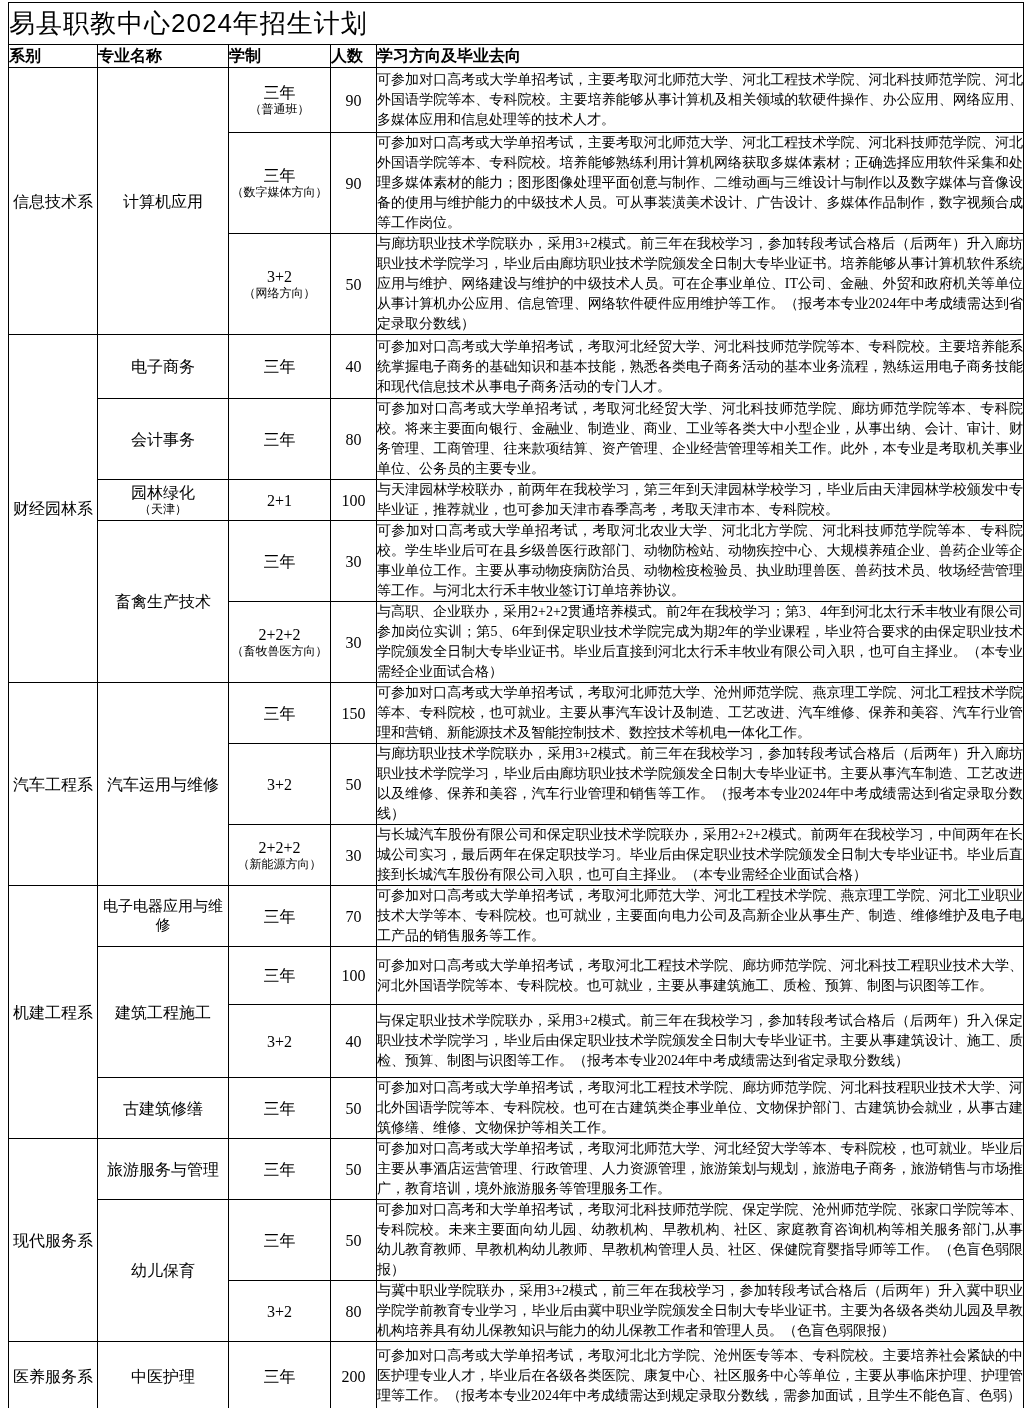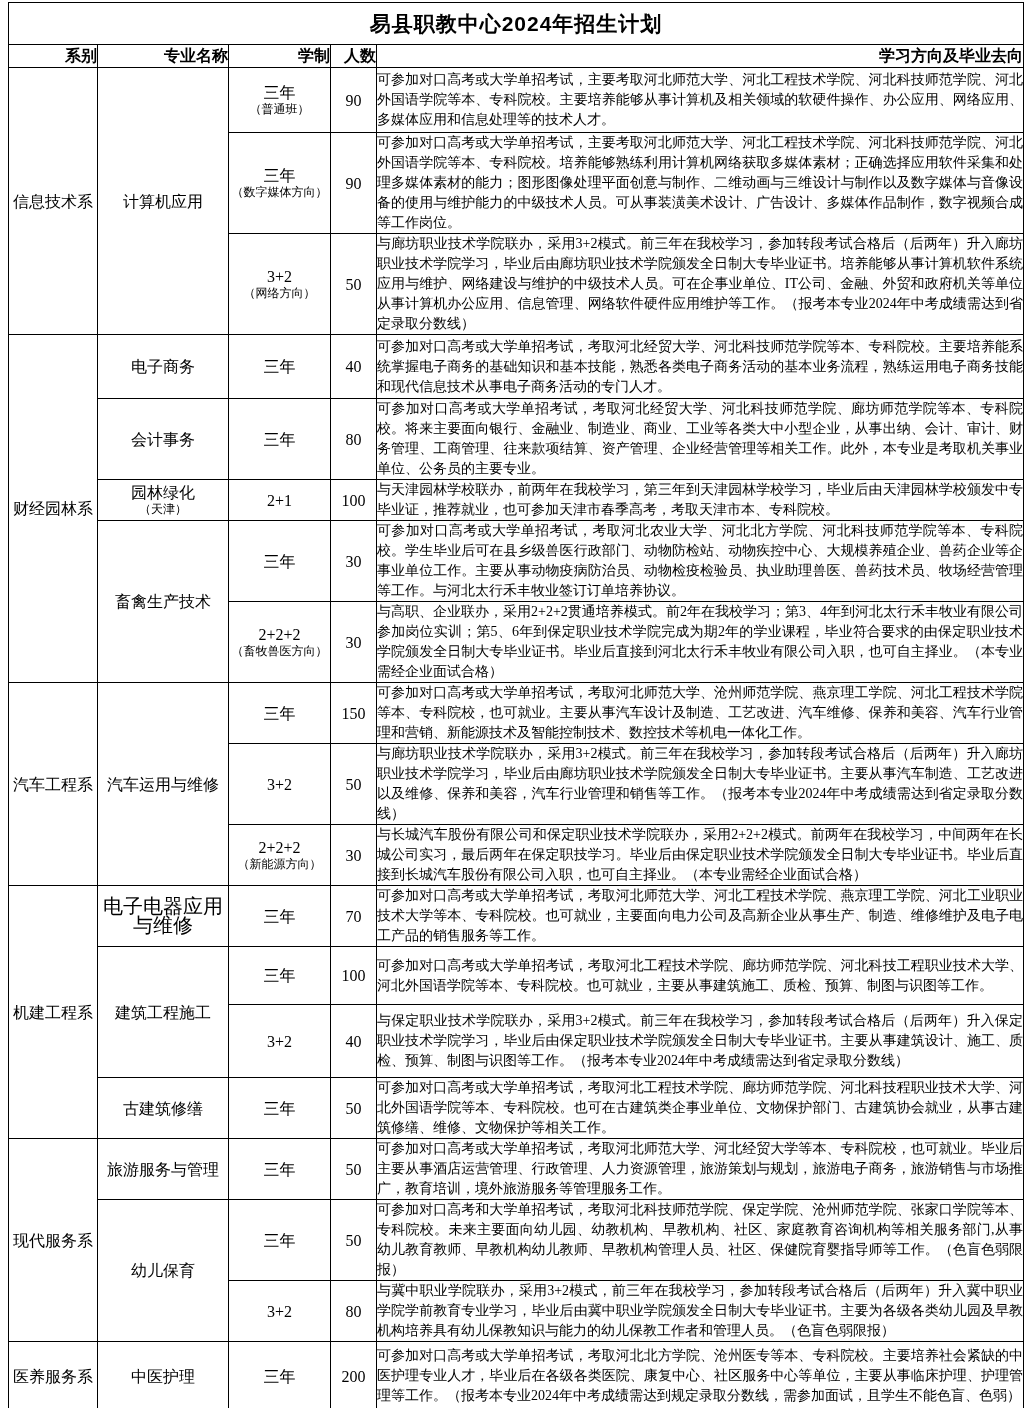--- a/index.html
+++ b/index.html
@@ -20,32 +20,32 @@
     width: 1015px;
   }
   table.plan td, table.plan th {
     border: 1px solid #000;
     padding: 0;
     vertical-align: middle;
     overflow: hidden;
   }
   td.title-cell {
     height: 41px;
-    text-align: center;
+    text-align: left;
     font-family: "Liberation Sans", sans-serif;
-    font-weight: bold;
-    font-size: 21px;
+    font-weight: normal;
+    font-size: 26px;
     letter-spacing: 1px;
   }
   tr.head th {
     height: 22px;
     font-family: "Liberation Sans", sans-serif;
     font-weight: bold;
     font-size: 16px;
-    text-align: right;
+    text-align: left;
   }
   td.c {
     text-align: center;
     font-size: 16px;
     line-height: 19px;
   }
   td.c .sub {
     display: block;
     font-size: 12px;
     line-height: 15px;
@@ -155,21 +155,21 @@
       <td class="desc">与廊坊职业技术学院联办，采用3+2模式。前三年在我校学习，参加转段考试合格后（后两年）升入廊坊职业技术学院学习，毕业后由廊坊职业技术学院颁发全日制大专毕业证书。主要从事汽车制造、工艺改进以及维修、保养和美容，汽车行业管理和销售等工作。（报考本专业2024年中考成绩需达到省定录取分数线）</td>
     </tr>
     <tr style="height:57px">
       <td class="c"><span>2+2+2</span><span class="sub">（新能源方向）</span></td>
       <td class="c">30</td>
       <td class="desc">与长城汽车股份有限公司和保定职业技术学院联办，采用2+2+2模式。前两年在我校学习，中间两年在长城公司实习，最后两年在保定职技学习。毕业后由保定职业技术学院颁发全日制大专毕业证书。毕业后直接到长城汽车股份有限公司入职，也可自主择业。（本专业需经企业面试合格）</td>
     </tr>
 
     <tr style="height:60px">
       <td class="c" rowspan="4">机建工程系</td>
-      <td class="c" style="font-size:20px">电子电器应用与维修</td>
+      <td class="c" style="font-size:15px">电子电器应用与维修</td>
       <td class="c">三年</td>
       <td class="c">70</td>
       <td class="desc">可参加对口高考或大学单招考试，考取河北师范大学、河北工程技术学院、燕京理工学院、河北工业职业技术大学等本、专科院校。也可就业，主要面向电力公司及高新企业从事生产、制造、维修维护及电子电工产品的销售服务等工作。</td>
     </tr>
     <tr style="height:58px">
       <td class="c" rowspan="2">建筑工程施工</td>
       <td class="c">三年</td>
       <td class="c">100</td>
       <td class="desc">可参加对口高考或大学单招考试，考取河北工程技术学院、廊坊师范学院、河北科技工程职业技术大学、河北外国语学院等本、专科院校。也可就业，主要从事建筑施工、质检、预算、制图与识图等工作。</td>
     </tr>

